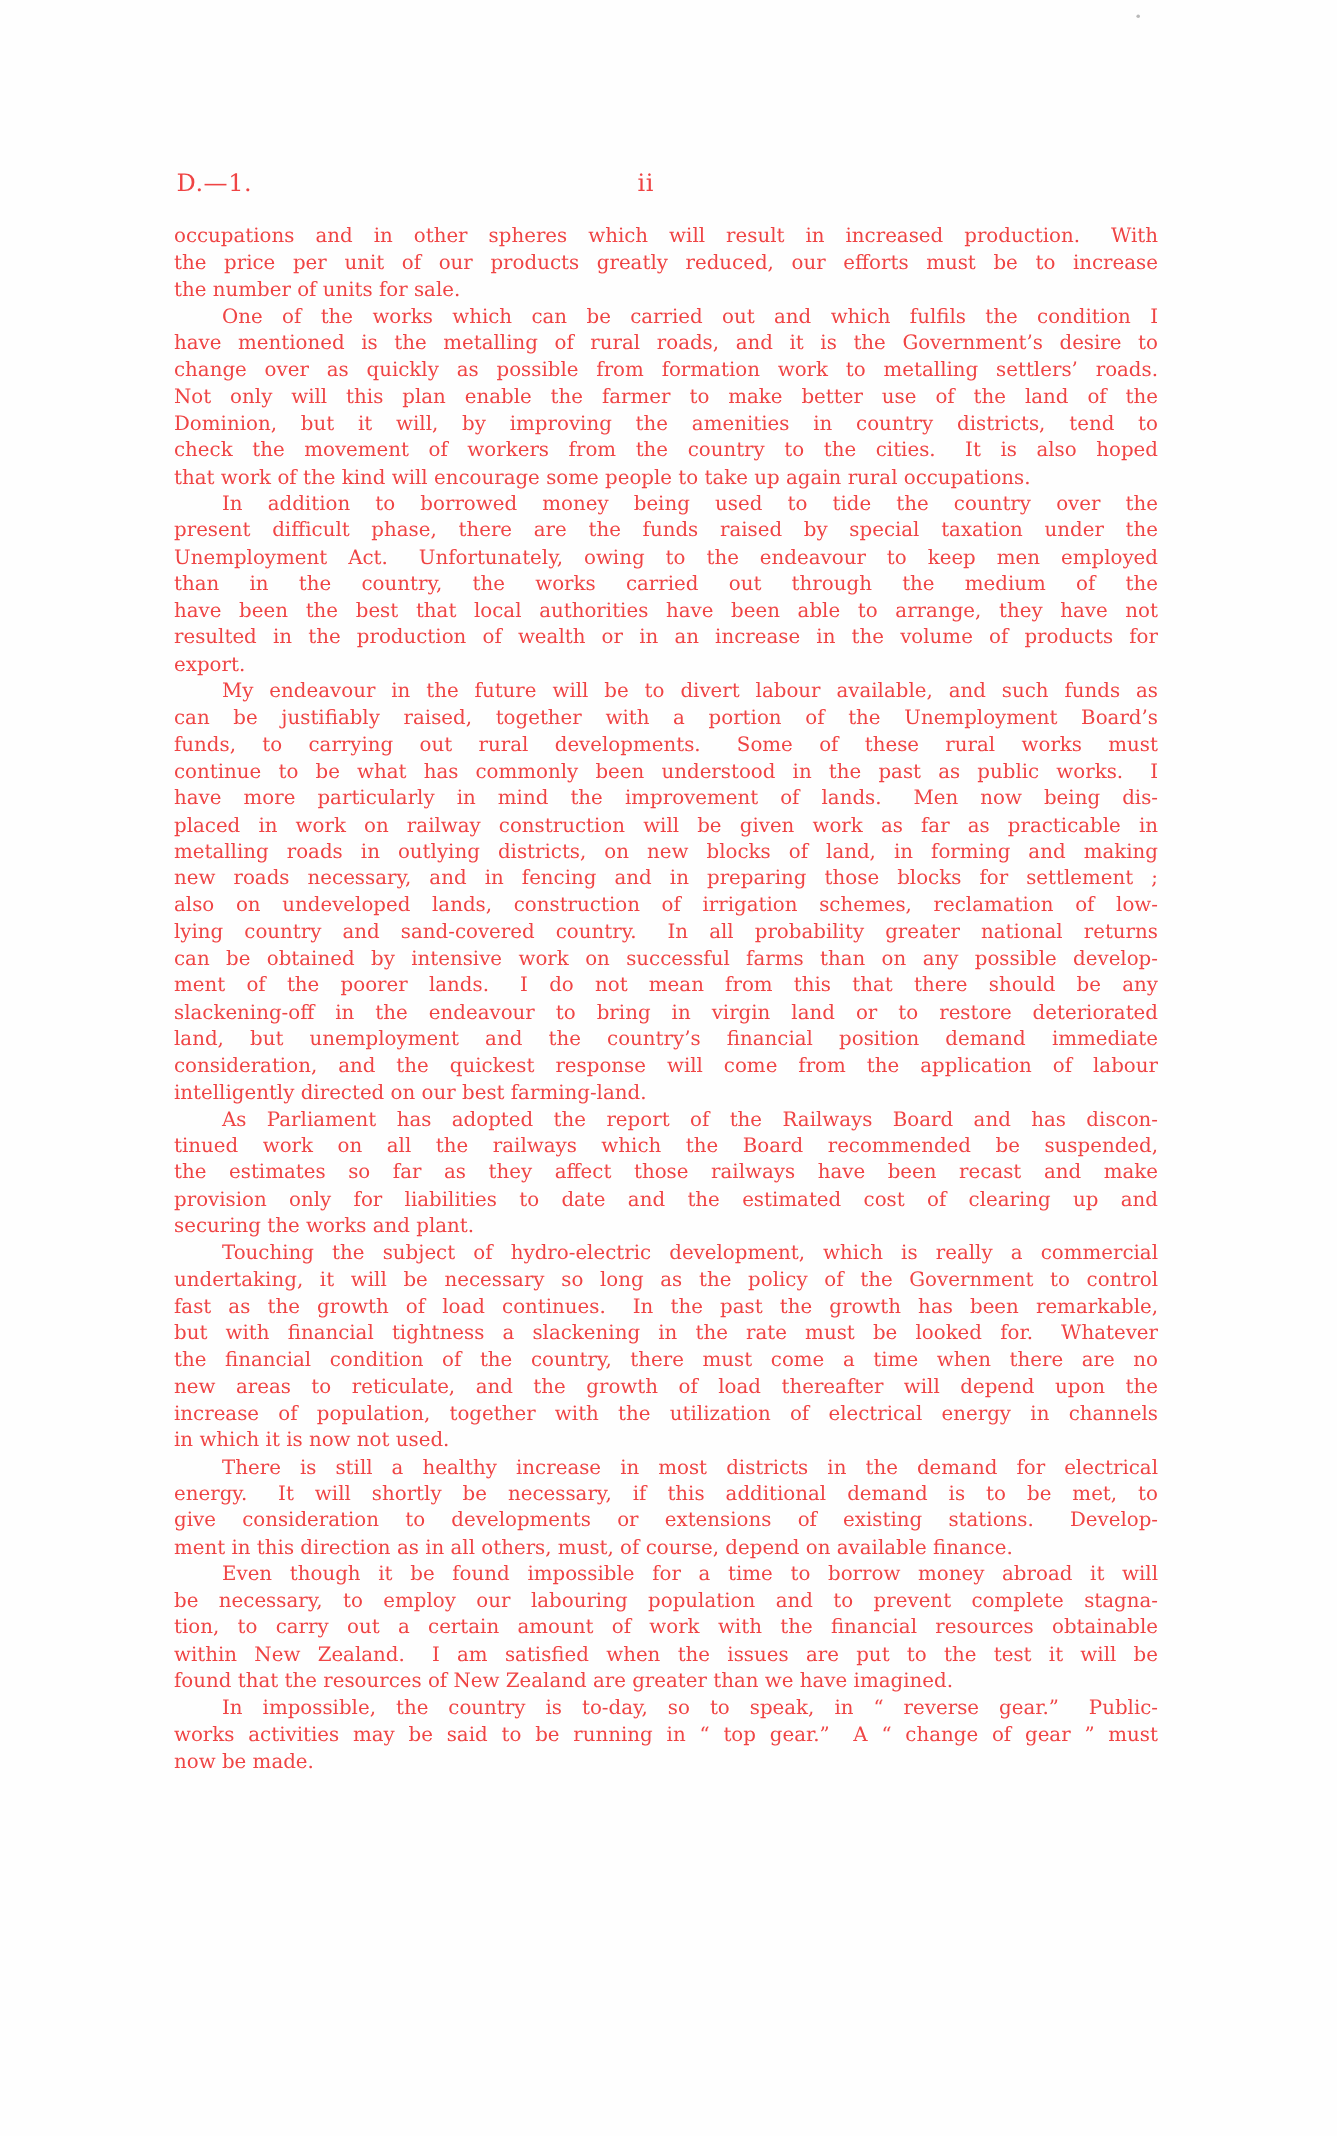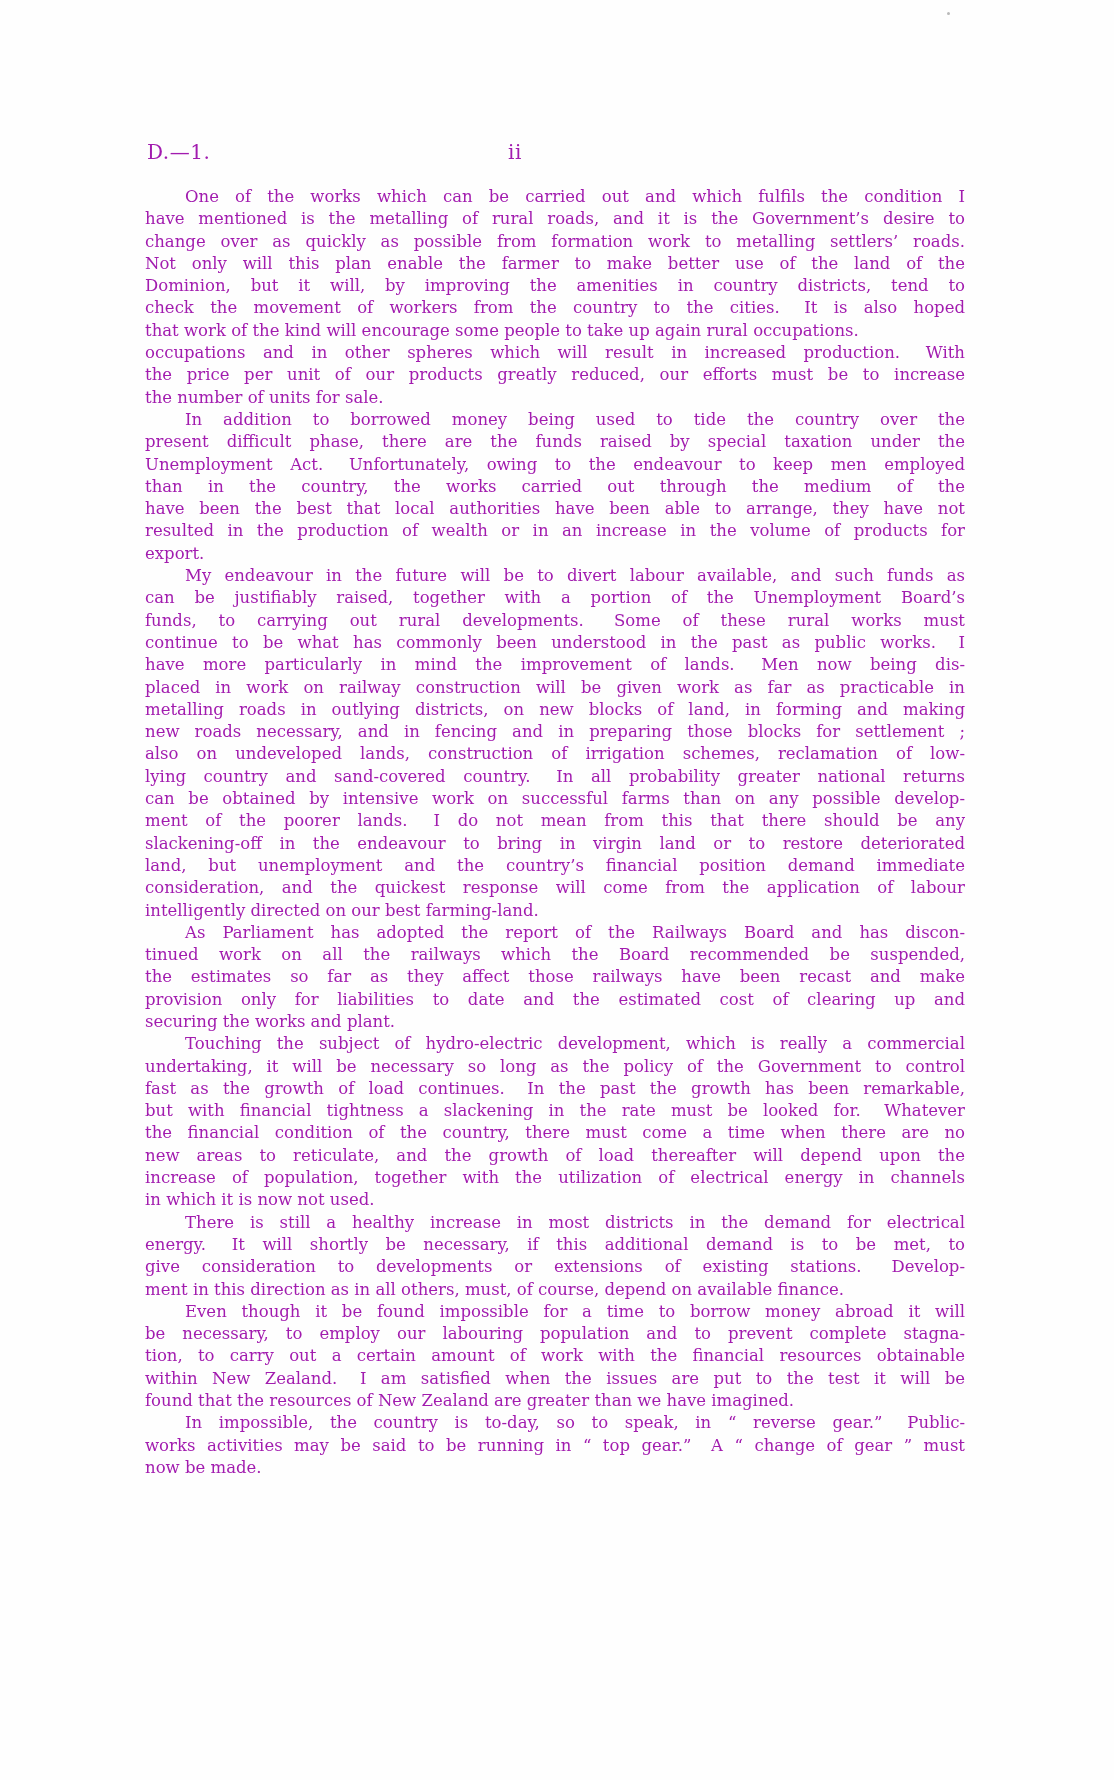--- a/index.html
+++ b/index.html
@@ -6,21 +6,21 @@
     margin: 0;
     padding: 0;
     background: #ffffff;
   }
   .page {
     position: relative;
     width: 1114px;
     height: 1780px;
     background: #fefefe;
     font-family: "DejaVu Serif", "Liberation Serif", serif;
-    color: #a21caf;
+    color: #ef4444;
     overflow: hidden;
   }
   .page-header {
     position: absolute;
     top: 140px;
     left: 145px;
     width: 820px;
     height: 28px;
     font-size: 20px;
     letter-spacing: 0.5px;
@@ -28,21 +28,21 @@
   .doc-ref {
     position: absolute;
     left: 2px;
     top: 0;
   }
   .page-number {
     position: absolute;
     left: 340px;
     top: 0;
     width: 60px;
-    text-align: center;
+    text-align: right;
   }
   .document-body {
     position: absolute;
     top: 186px;
     left: 145px;
     width: 820px;
   }
   .paragraph {
     margin: 0;
     padding: 0;
@@ -75,32 +75,32 @@
 <body>
 
 <div class="page">
   <div class="scan-speck"></div>
   <div class="page-header">
     <span class="doc-ref">D.—1.</span>
     <span class="page-number">ii</span>
   </div>
   <div class="document-body">
       <div class="paragraph">
+        <div class="line">occupations and in other spheres which will result in increased production.  With</div>
+        <div class="line">the price per unit of our products greatly reduced, our efforts must be to increase</div>
+        <div class="line last">the number of units for sale.</div>
+      </div>
+      <div class="paragraph">
         <div class="line indent">One of the works which can be carried out and which fulfils the condition I</div>
         <div class="line">have mentioned is the metalling of rural roads, and it is the Government’s desire to</div>
         <div class="line">change over as quickly as possible from formation work to metalling settlers’ roads.</div>
         <div class="line">Not only will this plan enable the farmer to make better use of the land of the</div>
         <div class="line">Dominion, but it will, by improving the amenities in country districts, tend to</div>
         <div class="line">check the movement of workers from the country to the cities.  It is also hoped</div>
         <div class="line last">that work of the kind will encourage some people to take up again rural occupations.</div>
-      </div>
-      <div class="paragraph">
-        <div class="line">occupations and in other spheres which will result in increased production.  With</div>
-        <div class="line">the price per unit of our products greatly reduced, our efforts must be to increase</div>
-        <div class="line last">the number of units for sale.</div>
       </div>
       <div class="paragraph">
         <div class="line indent">In addition to borrowed money being used to tide the country over the</div>
         <div class="line">present difficult phase, there are the funds raised by special taxation under the</div>
         <div class="line">Unemployment Act.  Unfortunately, owing to the endeavour to keep men employed</div>
         <div class="line">than in the country, the works carried out through the medium of the</div>
         <div class="line">have been the best that local authorities have been able to arrange, they have not</div>
         <div class="line">resulted in the production of wealth or in an increase in the volume of products for</div>
         <div class="line last">export.</div>
       </div>

